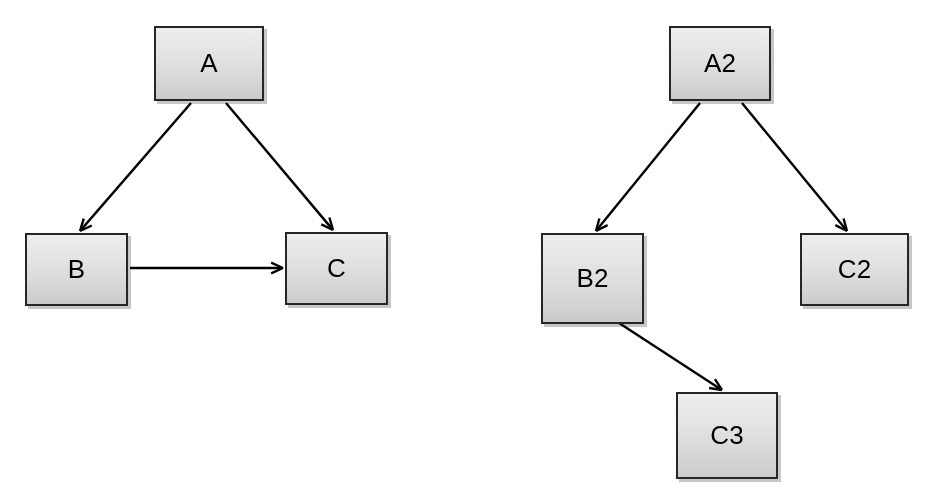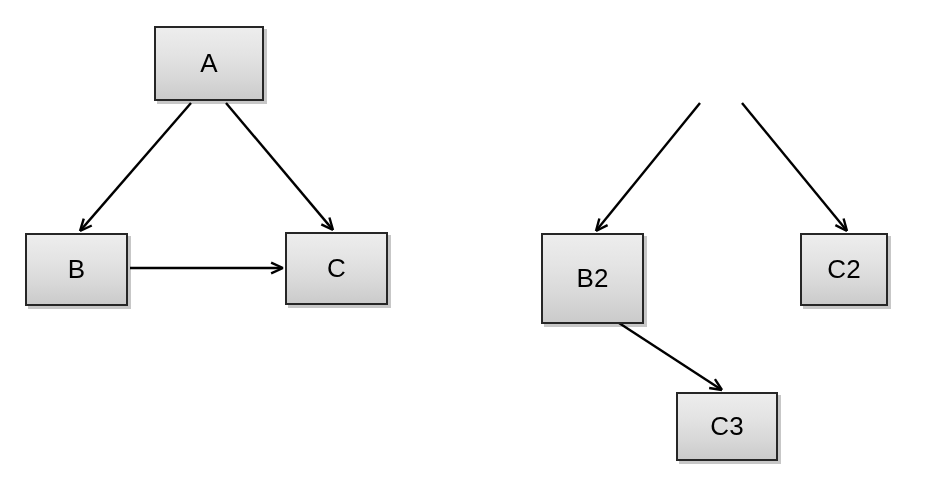--- a/index.html
+++ b/index.html
@@ -90,23 +90,26 @@
 
   <div class="node" style="left: 154px; top: 26px; width: 110px; height: 75px;">
     <span class="node-label">A</span>
   </div>
   <div class="node" style="left: 25px; top: 233px; width: 103px; height: 73px;">
     <span class="node-label">B</span>
   </div>
   <div class="node" style="left: 285px; top: 232px; width: 103px; height: 73px;">
     <span class="node-label">C</span>
   </div>
+  <div class="node" style="left: 669px; top: 26px; width: 102px; height: 75px;">
+    <span class="node-label">A2</span>
+  </div>
   <div class="node" style="left: 541px; top: 233px; width: 103px; height: 91px;">
     <span class="node-label">B2</span>
   </div>
-  <div class="node" style="left: 800px; top: 233px; width: 88px; height: 73px;">
+  <div class="node" style="left: 800px; top: 233px; width: 109px; height: 73px;">
     <span class="node-label">C2</span>
   </div>
-  <div class="node" style="left: 676px; top: 392px; width: 102px; height: 69px;">
+  <div class="node" style="left: 676px; top: 392px; width: 102px; height: 87px;">
     <span class="node-label">C3</span>
   </div>
 
 </div>
 
 </body></html>

